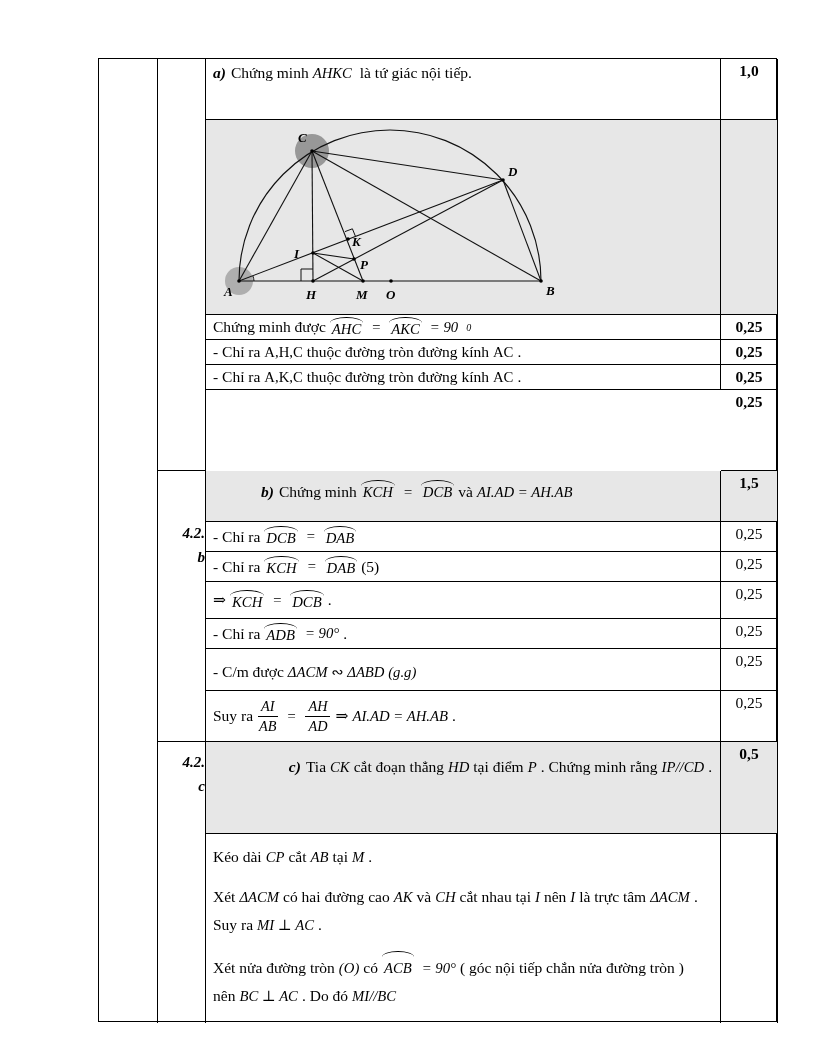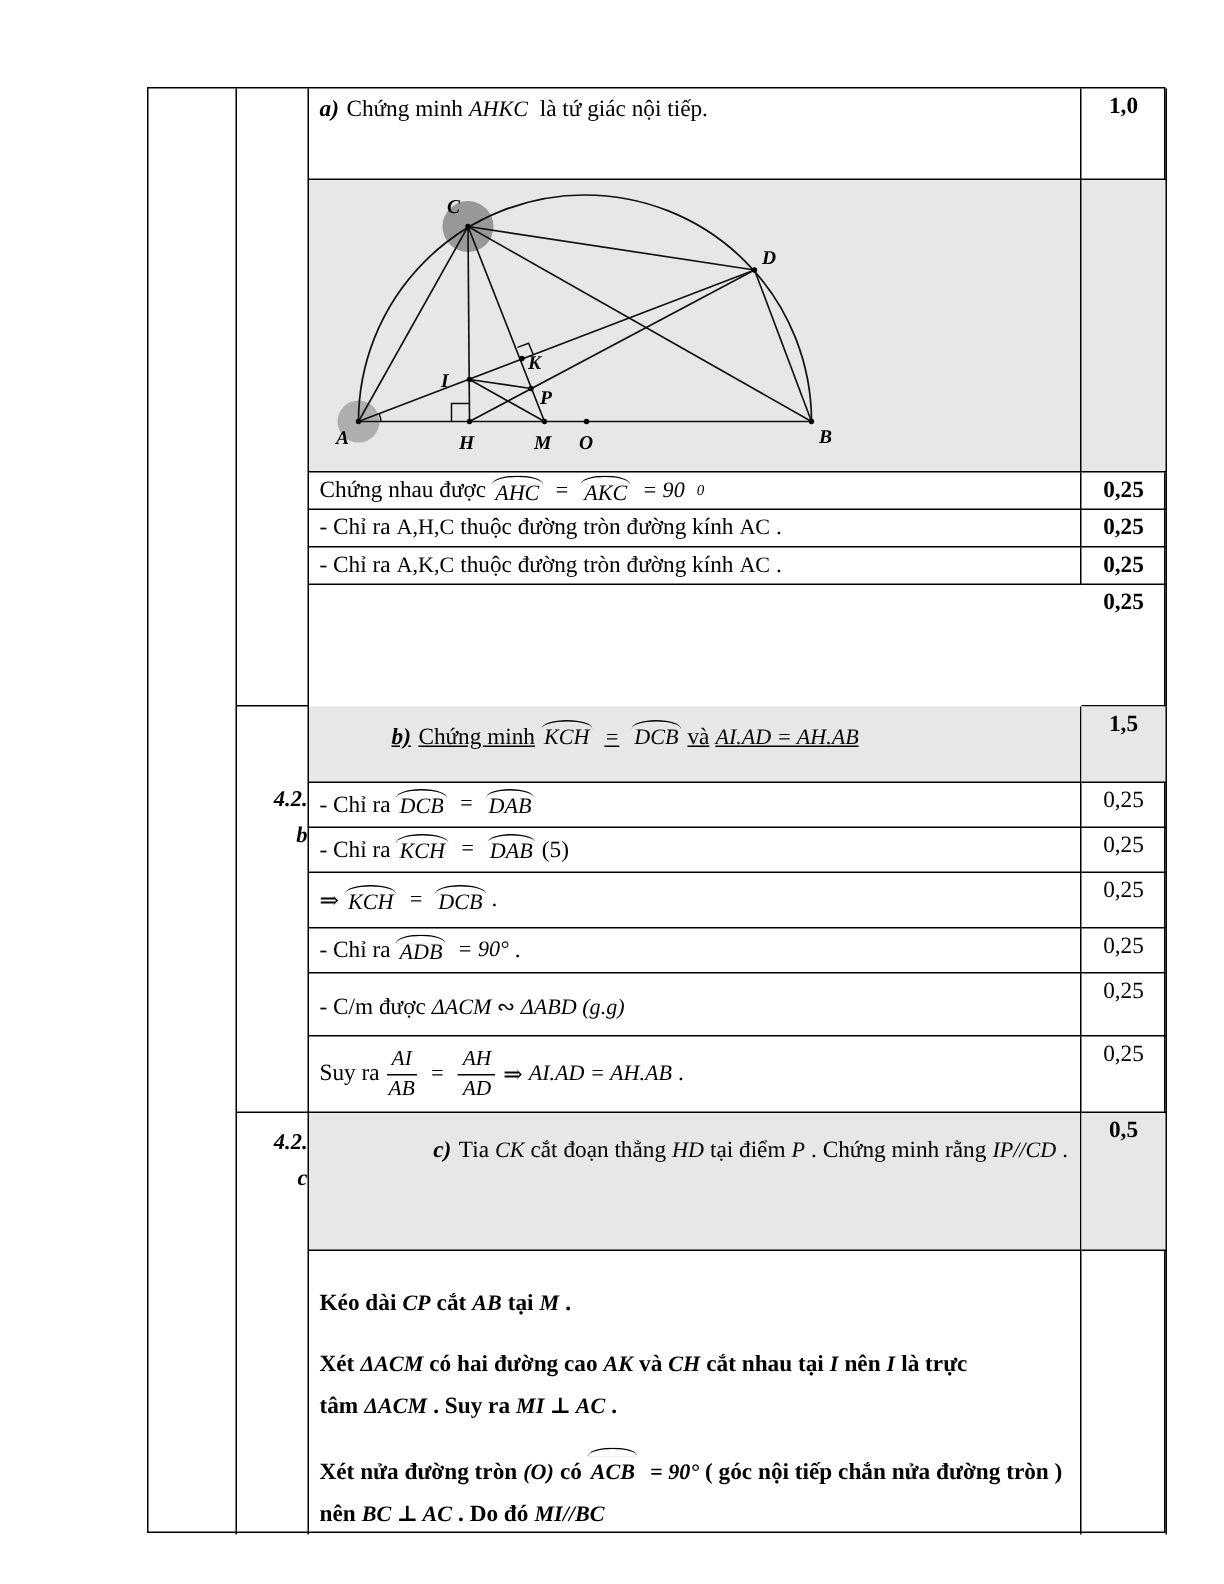--- a/index.html
+++ b/index.html
@@ -24,25 +24,25 @@
   .bi{font-weight:bold;font-style:italic;margin-right:5px;}
   .t{white-space:pre-wrap;}
   sup.s0{font-size:0.65em;vertical-align:super;margin-right:2px;}
   .hat{position:relative;display:inline-block;font-style:italic;font-size:0.95em;margin:0 4px;padding:4px 2px 0 2px;text-align:center;}
   .hat::before{content:"";position:absolute;top:0;left:0;right:0;height:5px;
                border-top:1.4px solid #000;border-radius:50% 50% 0 0 / 100% 100% 0 0;}
   .frac{display:inline-block;vertical-align:middle;text-align:center;font-style:italic;font-size:0.92em;margin:0 5px;line-height:1.15;}
   .frac .num{display:block;border-bottom:1.1px solid #000;padding:0 3px 1px 3px;}
   .frac .den{display:block;padding-top:1px;}
   .hdr-a{padding-top:5px;}
-  .hdr-b{display:block;padding:9px 5px 0 55px;text-decoration:underline;}
+  .hdr-b{display:block;padding:9px 5px 0 55px;}
   .hdr-c{display:block;padding:10px 8px 0 7px;text-indent:18px;line-height:30px;text-align:right;}
   .row4a{display:block;padding:7px 5px 0 7px;line-height:34px;}
   .body-c{display:block;padding:9px 8px 0 7px;}
-  .body-c p{margin:12px 0 11px 0;line-height:27.5px;font-weight:bold;}
+  .body-c p{margin:0 0 11px 0;line-height:27.5px;}
   .figwrap{position:relative;}
   #fig{position:absolute;left:0;top:0;width:515px;height:195px;}
   #fig text{font:italic bold 13px "Liberation Serif",serif;}
 </style>
 </head>
 <body>
 
 <div class="page">
   <div class="tbl">
 
@@ -97,21 +97,21 @@
           <text x="150" y="179">M</text>
           <text x="180" y="179">O</text>
           <text x="88" y="138">I</text>
           <text x="146" y="126">K</text>
           <text x="154" y="149">P</text>
         </svg>
     </div>
     <div class="cell gray" style="grid-area:2/4/3/5"></div>
 
     <div class="cell ct" style="grid-area:3/3/4/4">
-        <span class="t">Chứng nhau được</span>
+        <span class="t">Chứng minh được</span>
         <span class="hat">AHC</span>
         <span class="m">=</span>
         <span class="hat">AKC</span>
         <span class="m">= 90</span>
         <sup class="s0 m">0</sup>
       </div>
     <div class="cell score bold" style="grid-area:3/4/4/5">0,25</div>
     <div class="cell ct" style="grid-area:4/3/5/4">
         <span class="t">- Chỉ ra</span>
         <span class="r">A,H,C</span>

